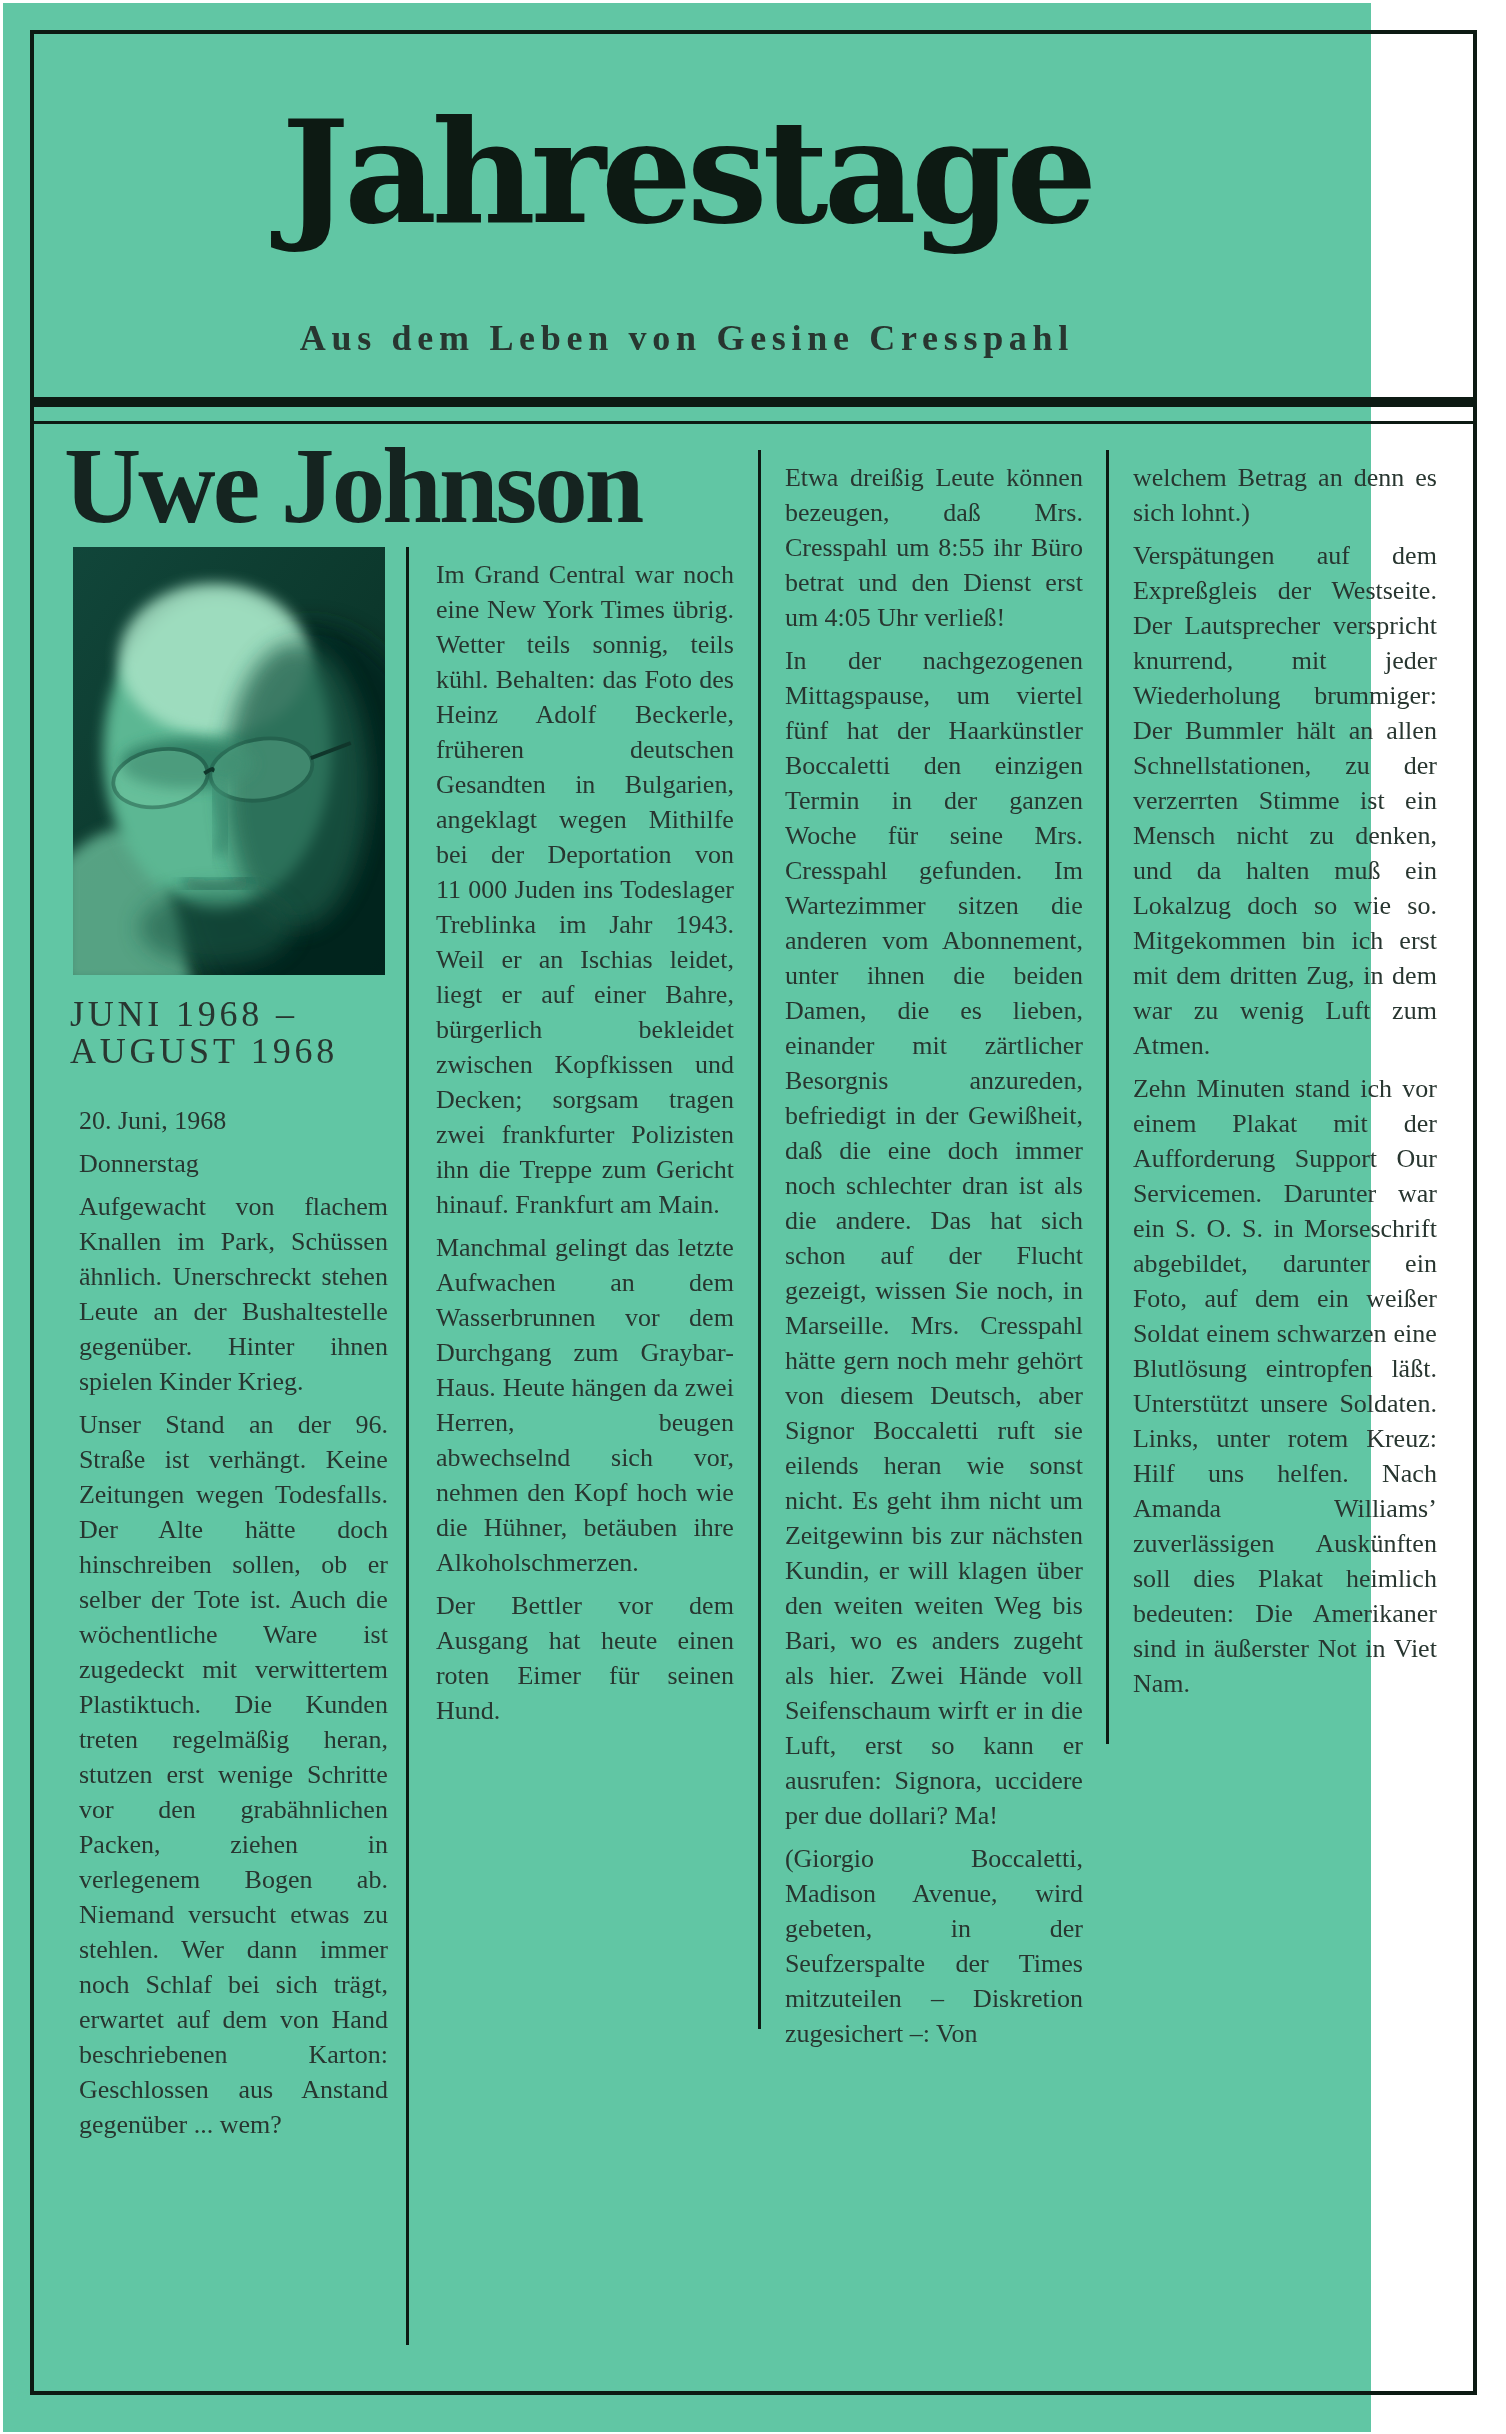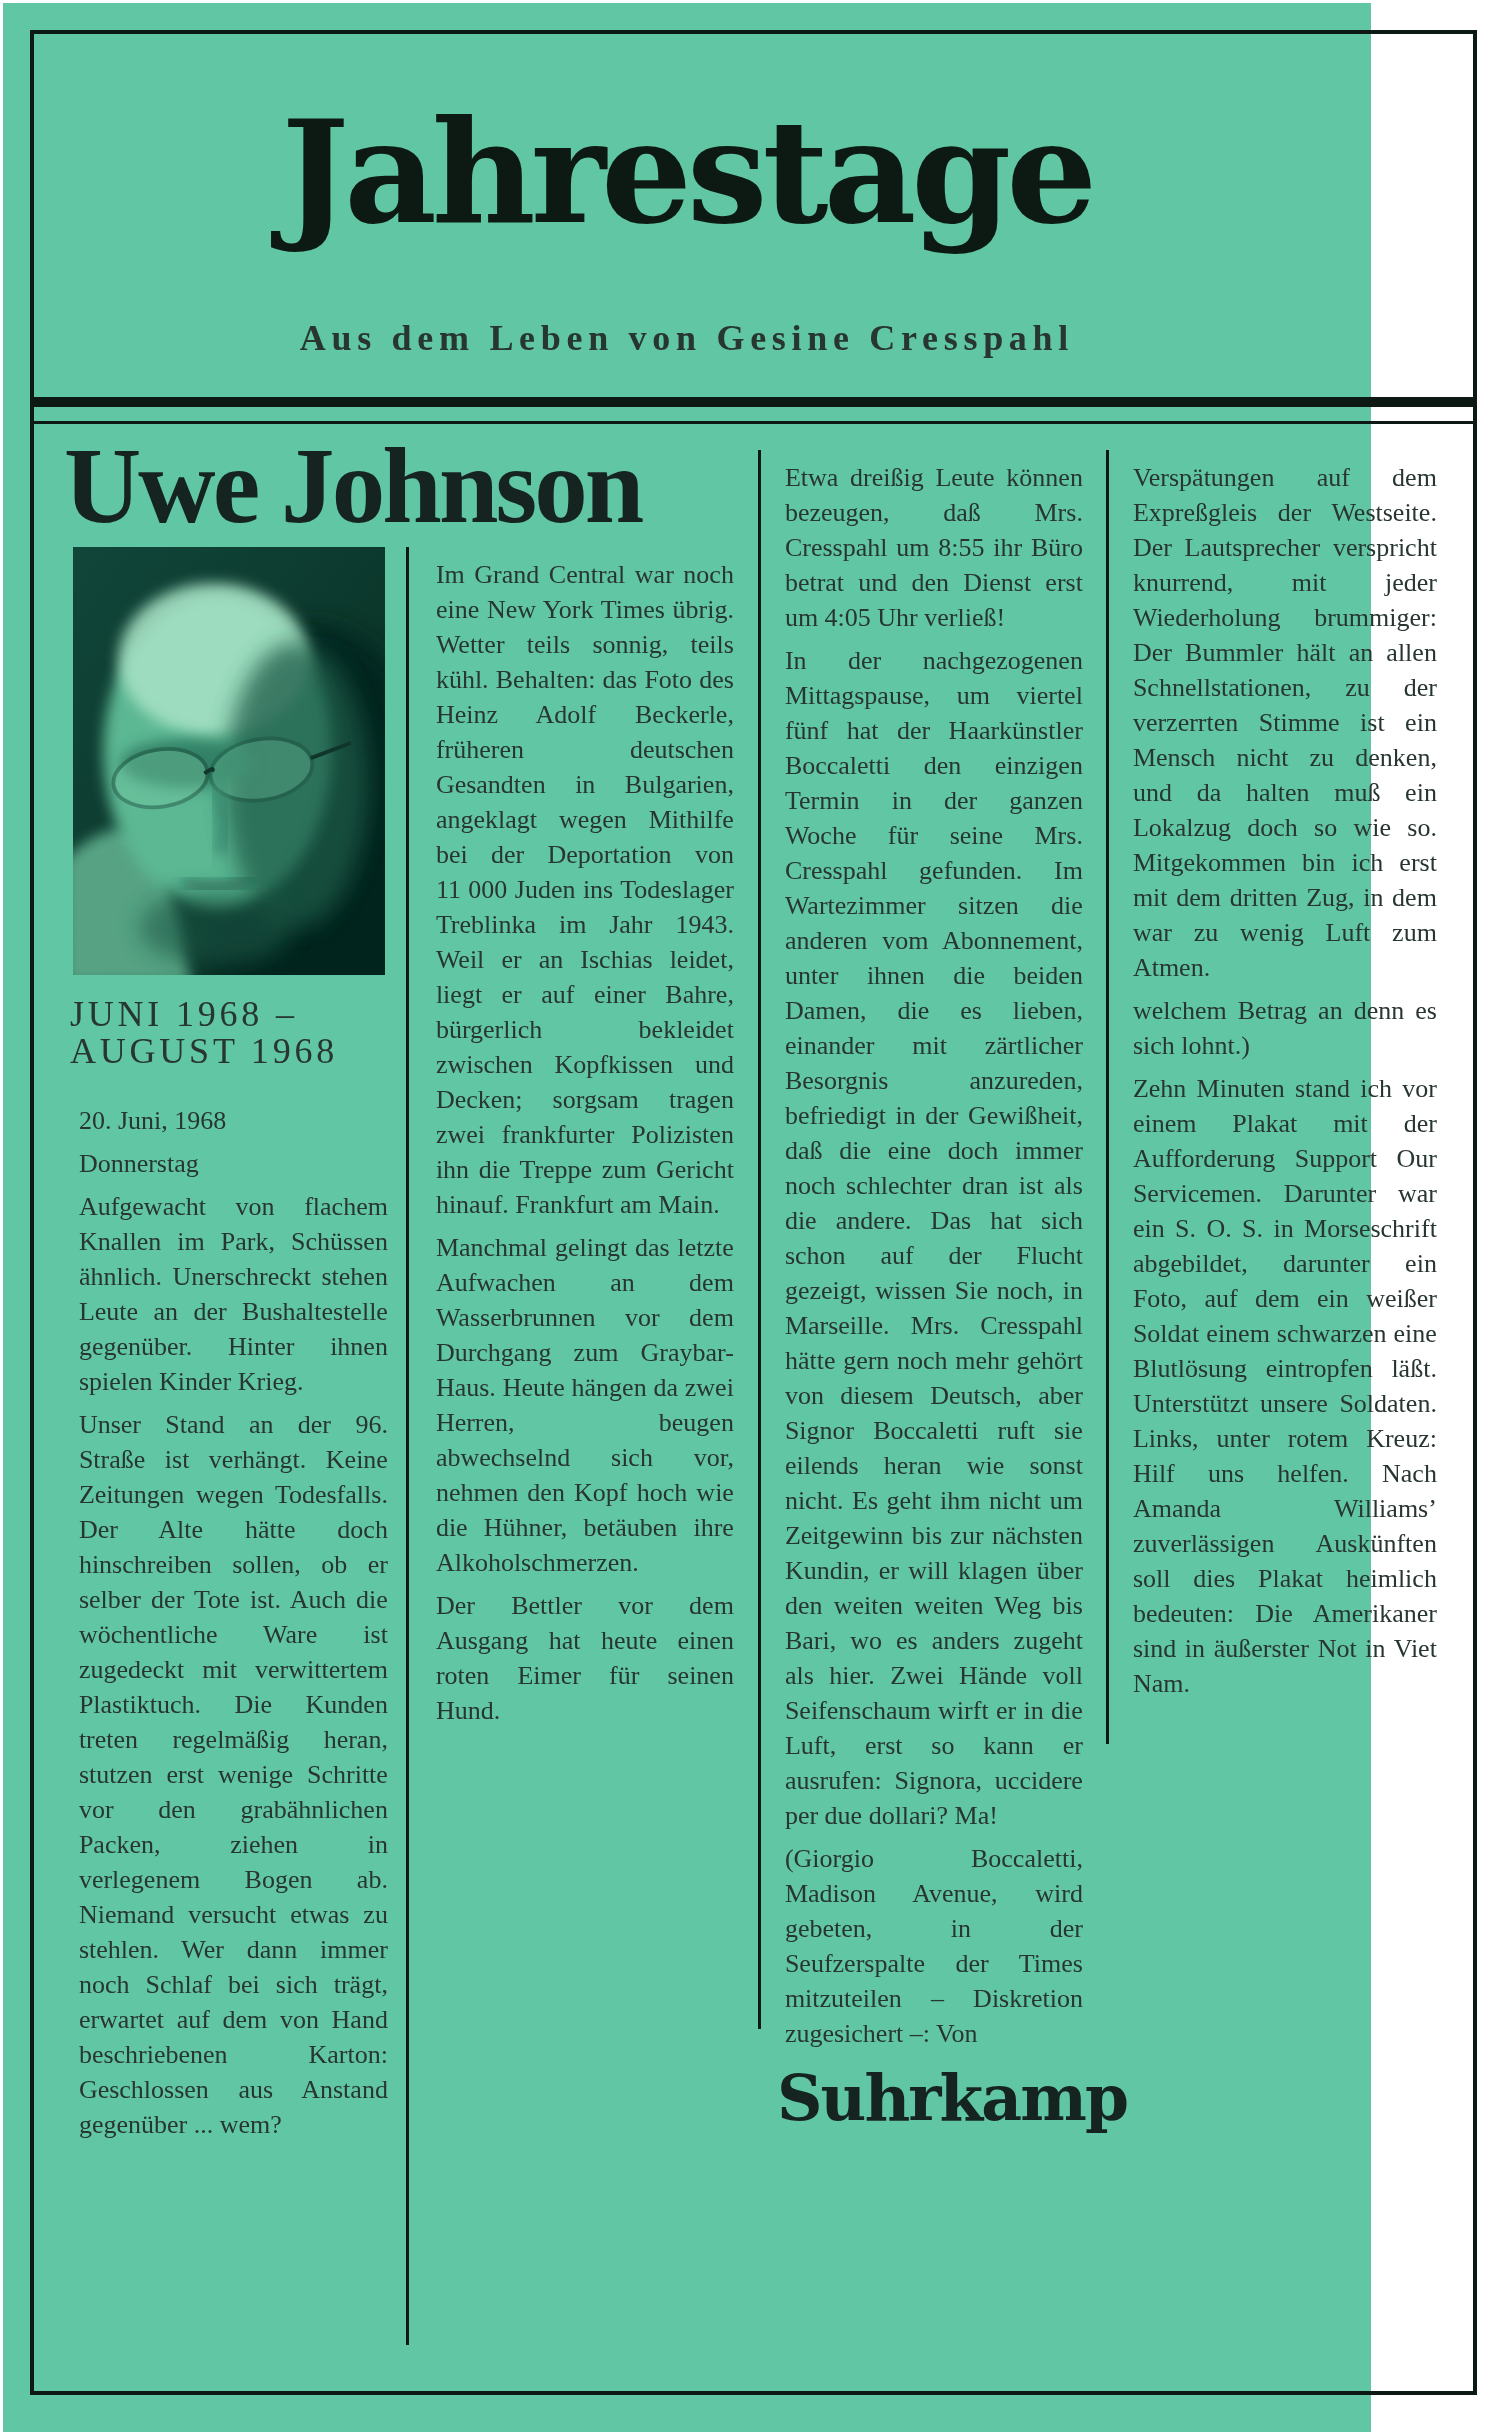--- a/index.html
+++ b/index.html
@@ -132,26 +132,25 @@
       <p>Manchmal gelingt das letzte Aufwachen an dem Wasserbrunnen vor dem Durchgang zum Graybar-Haus. Heute hängen da zwei Herren, beugen abwechselnd sich vor, nehmen den Kopf hoch wie die Hühner, betäuben ihre Alkoholschmerzen.</p>
       <p>Der Bettler vor dem Ausgang hat heute einen roten Eimer für seinen Hund.</p>
     </div>
 
   <div class="col col3">
     <div>
         <p>Etwa dreißig Leute können bezeugen, daß Mrs. Cresspahl um 8:55 ihr Büro betrat und den Dienst erst um 4:05 Uhr verließ!</p>
         <p>In der nachgezogenen Mittagspause, um viertel fünf hat der Haarkünstler Boccaletti den einzigen Termin in der ganzen Woche für seine Mrs. Cresspahl gefunden. Im Wartezimmer sitzen die anderen vom Abonnement, unter ihnen die beiden Damen, die es lieben, einander mit zärtlicher Besorgnis anzureden, befriedigt in der Gewißheit, daß die eine doch immer noch schlechter dran ist als die andere. Das hat sich schon auf der Flucht gezeigt, wissen Sie noch, in Marseille. Mrs. Cresspahl hätte gern noch mehr gehört von diesem Deutsch, aber Signor Boccaletti ruft sie eilends heran wie sonst nicht. Es geht ihm nicht um Zeitgewinn bis zur nächsten Kundin, er will klagen über den weiten weiten Weg bis Bari, wo es anders zugeht als hier. Zwei Hände voll Seifenschaum wirft er in die Luft, erst so kann er ausrufen: Signora, uccidere per due dollari? Ma!</p>
         <p>(Giorgio Boccaletti, Madison Avenue, wird gebeten, in der Seufzerspalte der Times mitzuteilen – Diskretion zugesichert –: Von</p>
       </div>
-    <div class="publisher">Suhrkamp</div>
   </div>
 
   <div class="col col4">
+      <p>welchem Betrag an denn es sich lohnt.)</p>
       <p>Verspätungen auf dem Expreßgleis der Westseite. Der Lautsprecher verspricht knurrend, mit jeder Wiederholung brummiger: Der Bummler hält an allen Schnellstationen, zu der verzerrten Stimme ist ein Mensch nicht zu denken, und da halten muß ein Lokalzug doch so wie so. Mitgekommen bin ich erst mit dem dritten Zug, in dem war zu wenig Luft zum Atmen.</p>
-      <p>welchem Betrag an denn es sich lohnt.)</p>
       <p>Zehn Minuten stand ich vor einem Plakat mit der Aufforderung Support Our Servicemen. Darunter war ein S. O. S. in Morseschrift abgebildet, darunter ein Foto, auf dem ein weißer Soldat einem schwarzen eine Blutlösung eintropfen läßt. Unterstützt unsere Soldaten. Links, unter rotem Kreuz: Hilf uns helfen. Nach Amanda Williams’ zuverlässigen Auskünften soll dies Plakat heimlich bedeuten: Die Amerikaner sind in äußerster Not in Viet Nam.</p>
     </div>
 
   <div class="divider divider-1"></div>
   <div class="divider divider-2"></div>
   <div class="divider divider-3"></div>
 
 </div>
 
 

